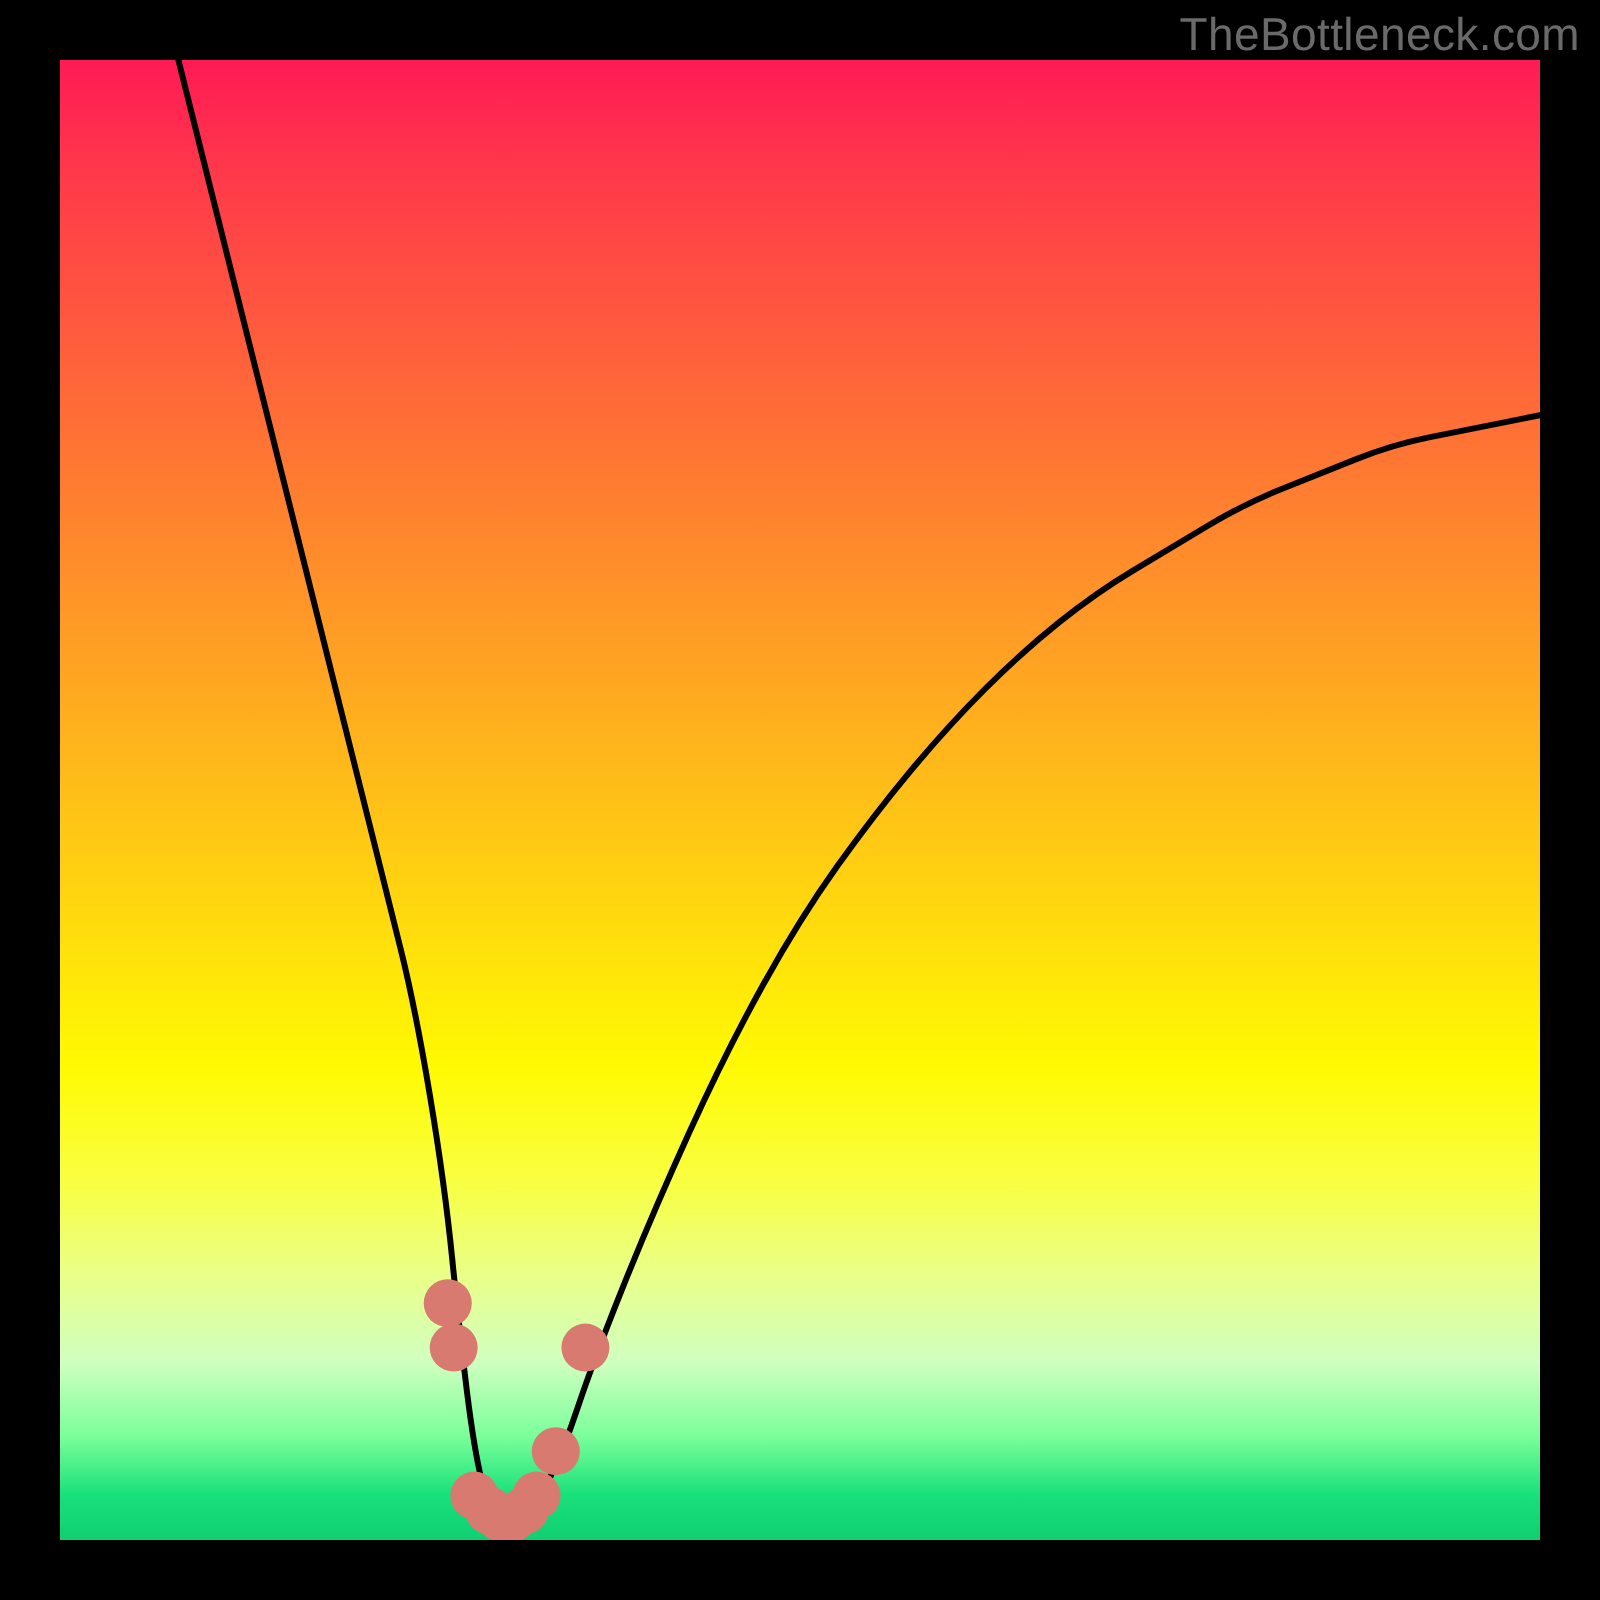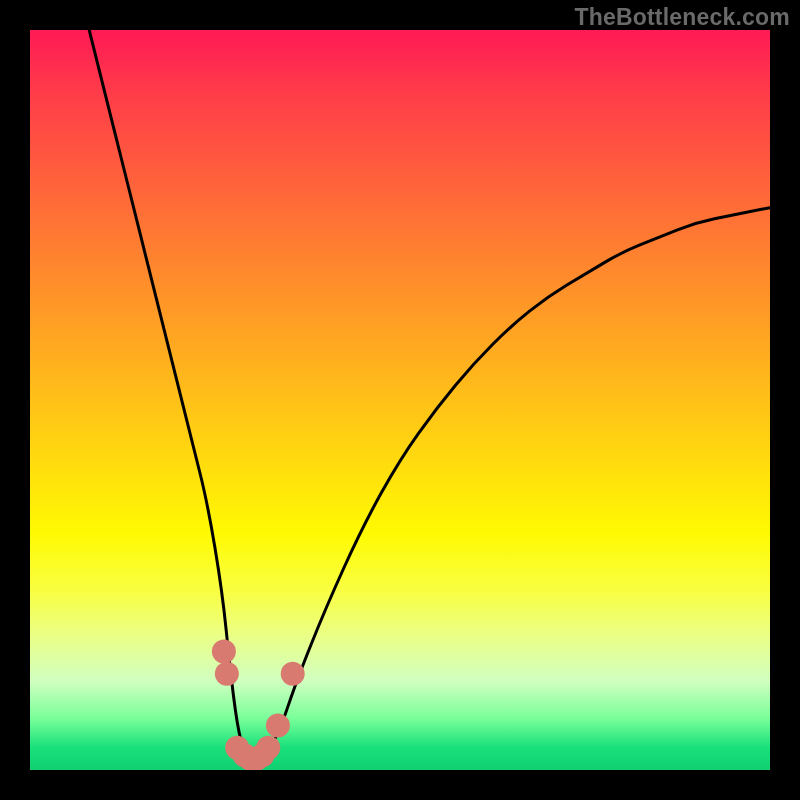--- a/index.html
+++ b/index.html
@@ -33,21 +33,21 @@
       #18e07a 97%,
       #10cf72 100%
     );
   }
   .watermark {
     position: absolute;
     top: 4px;
     right: 10px;
     color: #6a6a6a;
     font-size: 23px;
-    font-weight: 700;
+    font-weight: 400;
     letter-spacing: 0.2px;
     user-select: none;
   }
   svg.curve {
     position: absolute;
     left: 0;
     top: 0;
     width: 740px;
     height: 740px;
   }

